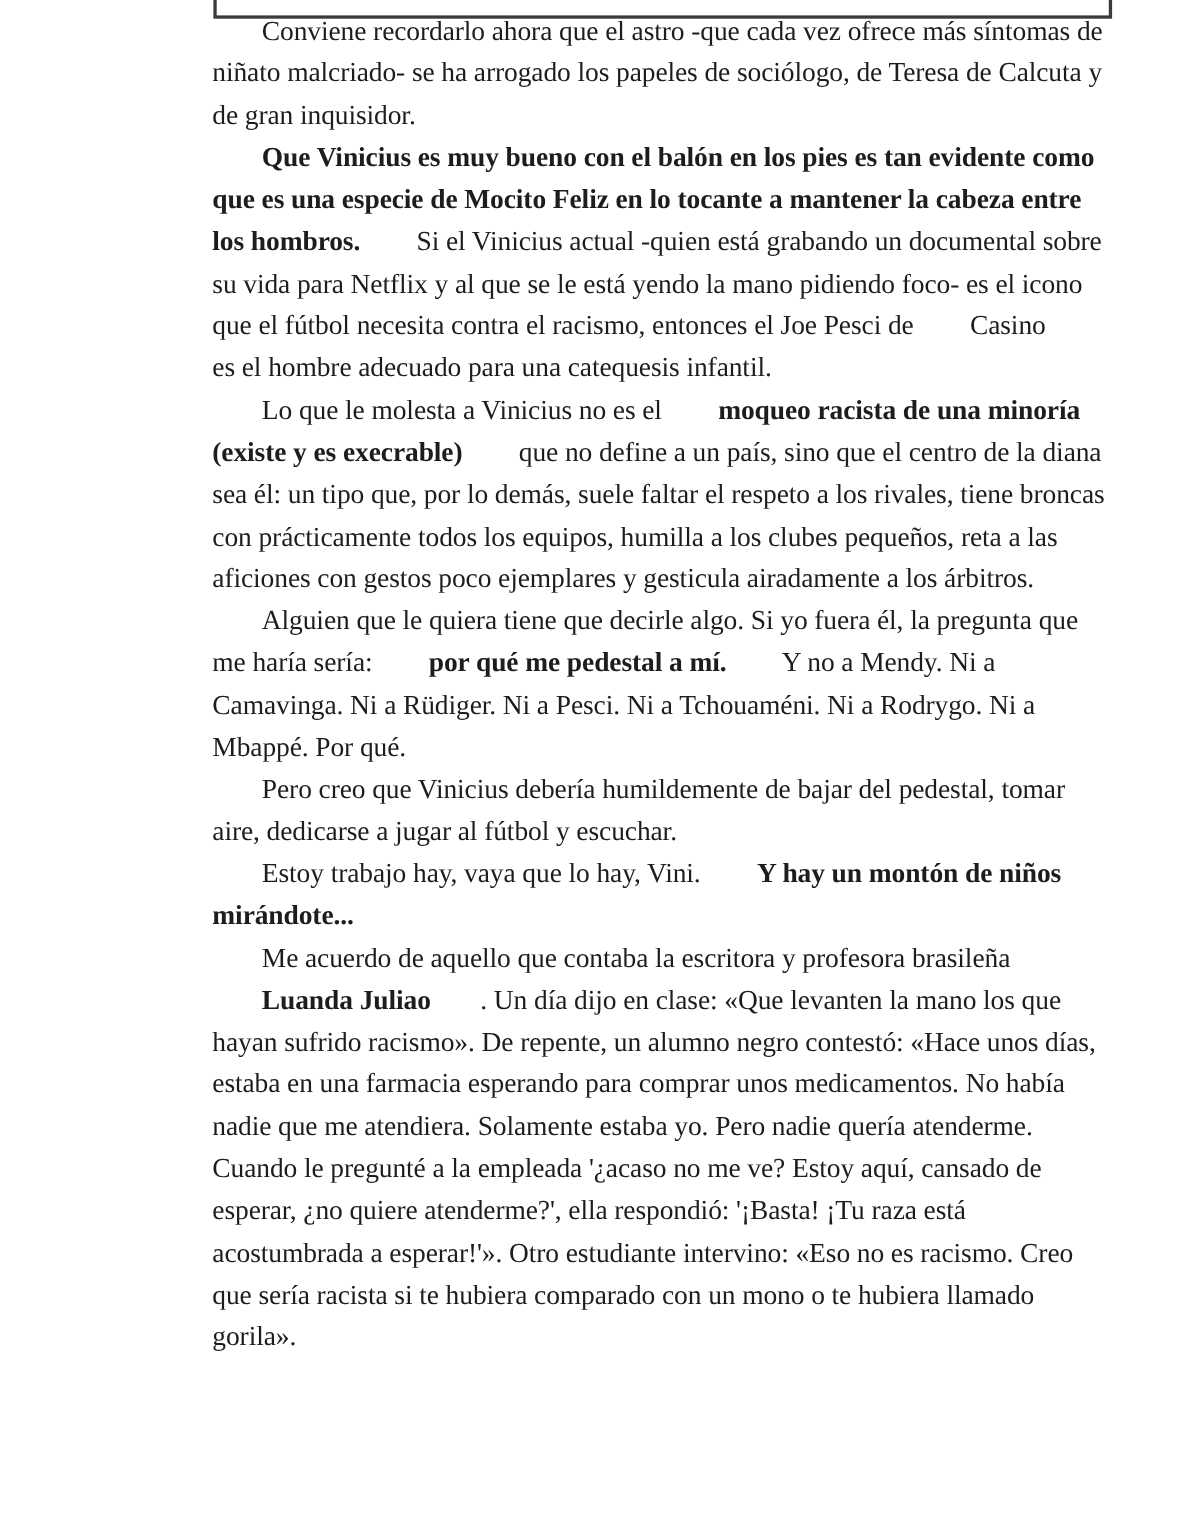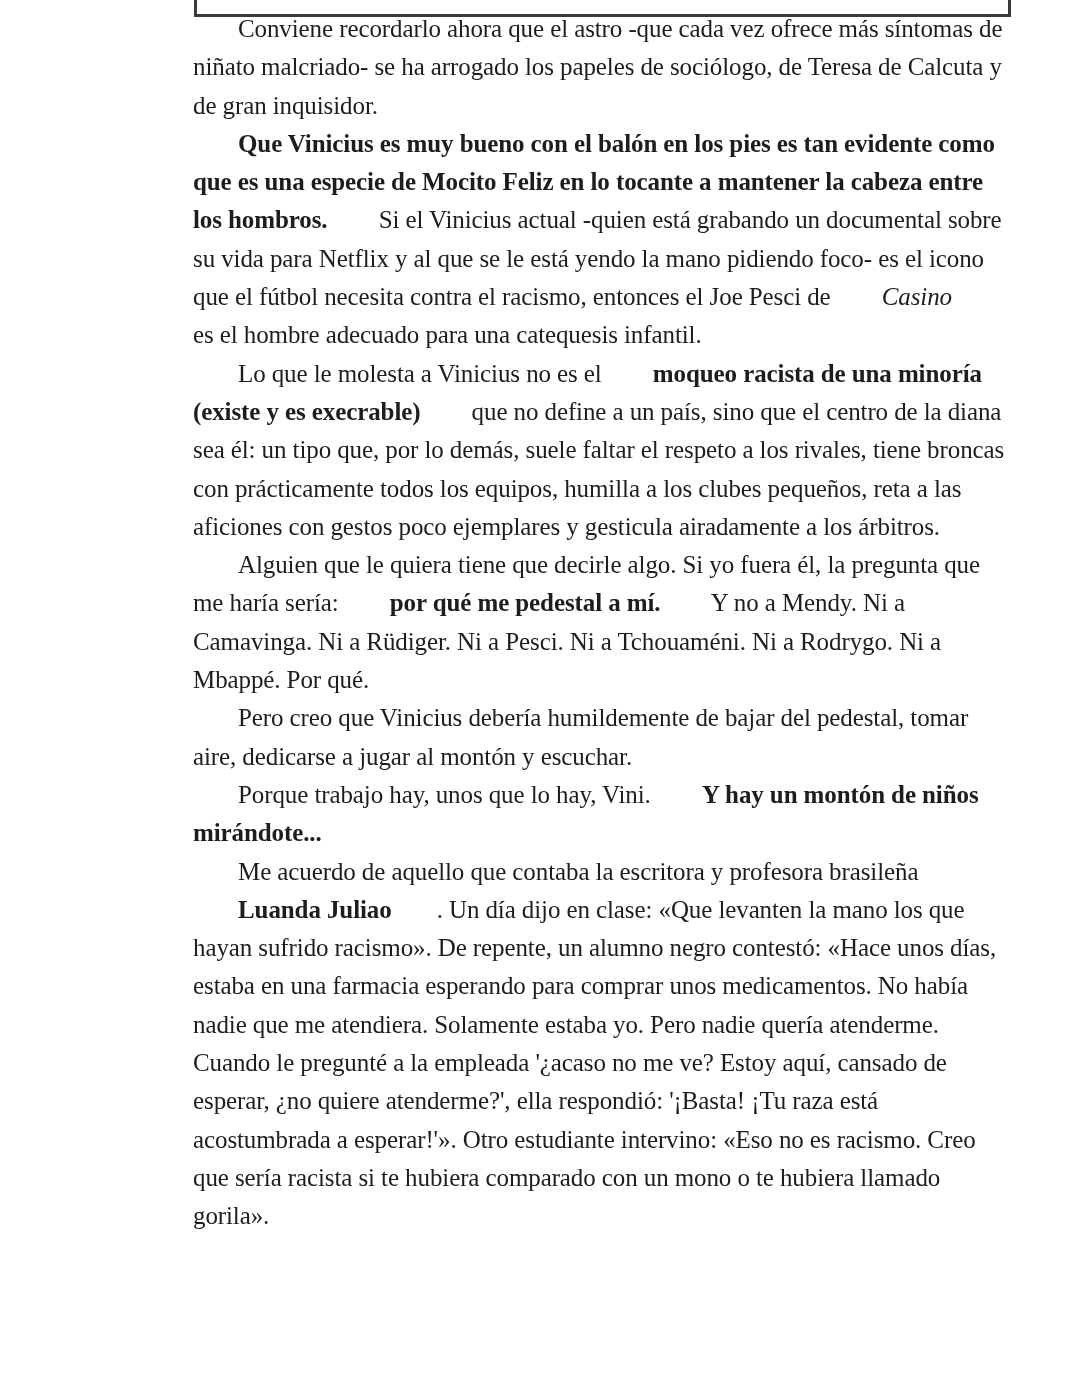--- a/index.html
+++ b/index.html
@@ -45,29 +45,29 @@
     line-height: 38.3px;
     letter-spacing: -0.1px;
     text-align: left;
   }
   .article-body p {
     margin: 0;
     padding: 0;
   }
   .seg-n { font-weight: normal; font-style: normal; }
   .seg-b { font-weight: bold; }
-  .seg-i { font-style: italic; }
+  .seg-i { }
 </style>
 </head>
 <body>
 
 <div class="page">
   <div class="embed-frame"></div>
   <main class="article-body">
       <p><span class="seg-n">Conviene recordarlo ahora que el astro -que cada vez ofrece más síntomas de niñato malcriado- se ha arrogado los papeles de sociólogo, de Teresa de Calcuta y de gran inquisidor.</span></p>
       <p><span class="seg-b">Que Vinicius es muy bueno con el balón en los pies es tan evidente como que es una especie de Mocito Feliz en lo tocante a mantener la cabeza entre los hombros.</span><span class="seg-n"> Si el Vinicius actual -quien está grabando un documental sobre su vida para Netflix y al que se le está yendo la mano pidiendo foco- es el icono que el fútbol necesita contra el racismo, entonces el Joe Pesci de </span><span class="seg-i">Casino</span><span class="seg-n"> es el hombre adecuado para una catequesis infantil.</span></p>
       <p><span class="seg-n">Lo que le molesta a Vinicius no es el </span><span class="seg-b">moqueo racista de una minoría (existe y es execrable)</span><span class="seg-n"> que no define a un país, sino que el centro de la diana sea él: un tipo que, por lo demás, suele faltar el respeto a los rivales, tiene broncas con prácticamente todos los equipos, humilla a los clubes pequeños, reta a las aficiones con gestos poco ejemplares y gesticula airadamente a los árbitros.</span></p>
       <p><span class="seg-n">Alguien que le quiera tiene que decirle algo. Si yo fuera él, la pregunta que me haría sería: </span><span class="seg-b">por qué me pedestal a mí.</span><span class="seg-n"> Y no a Mendy. Ni a Camavinga. Ni a Rüdiger. Ni a Pesci. Ni a Tchouaméni. Ni a Rodrygo. Ni a Mbappé. Por qué.</span></p>
-      <p><span class="seg-n">Pero creo que Vinicius debería humildemente de bajar del pedestal, tomar aire, dedicarse a jugar al montón y escuchar.</span></p>
-      <p><span class="seg-n">Porque trabajo hay, unos que lo hay, Vini. </span><span class="seg-b">Y hay un montón de niños mirándote...</span></p>
+      <p><span class="seg-n">Pero creo que Vinicius debería humildemente de bajar del pedestal, tomar aire, dedicarse a jugar al fútbol y escuchar.</span></p>
+      <p><span class="seg-n">Estoy trabajo hay, vaya que lo hay, Vini. </span><span class="seg-b">Y hay un montón de niños mirándote...</span></p>
       <p><span class="seg-n">Me acuerdo de aquello que contaba la escritora y profesora brasileña </span><span class="seg-b">Luanda Juliao</span><span class="seg-n">. Un día dijo en clase: «Que levanten la mano los que hayan sufrido racismo». De repente, un alumno negro contestó: «Hace unos días, estaba en una farmacia esperando para comprar unos medicamentos. No había nadie que me atendiera. Solamente estaba yo. Pero nadie quería atenderme. Cuando le pregunté a la empleada '¿acaso no me ve? Estoy aquí, cansado de esperar, ¿no quiere atenderme?', ella respondió: '¡Basta! ¡Tu raza está acostumbrada a esperar!'». Otro estudiante intervino: «Eso no es racismo. Creo que sería racista si te hubiera comparado con un mono o te hubiera llamado gorila».</span></p>
     </main>
 </div>
 
 </body></html>

